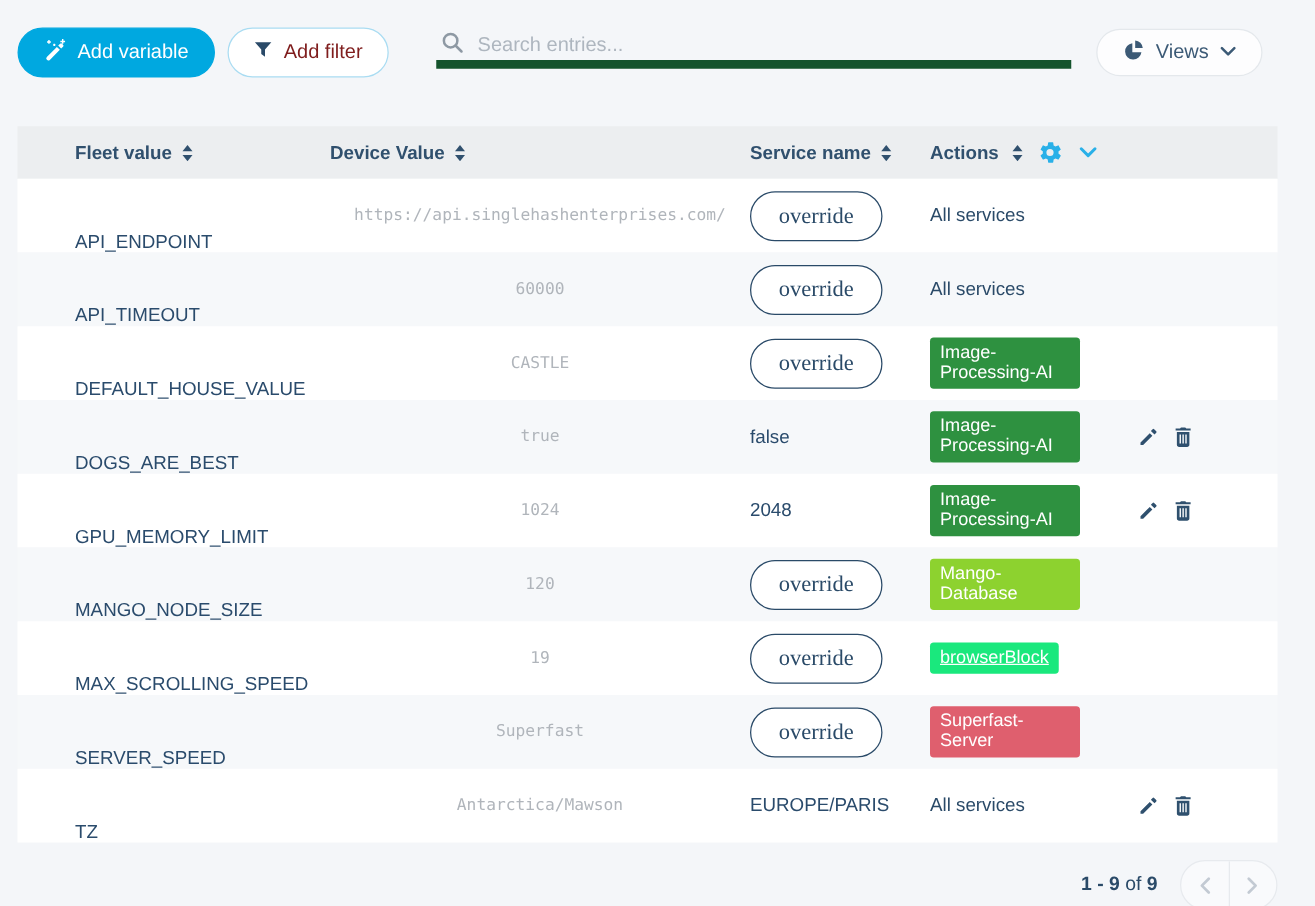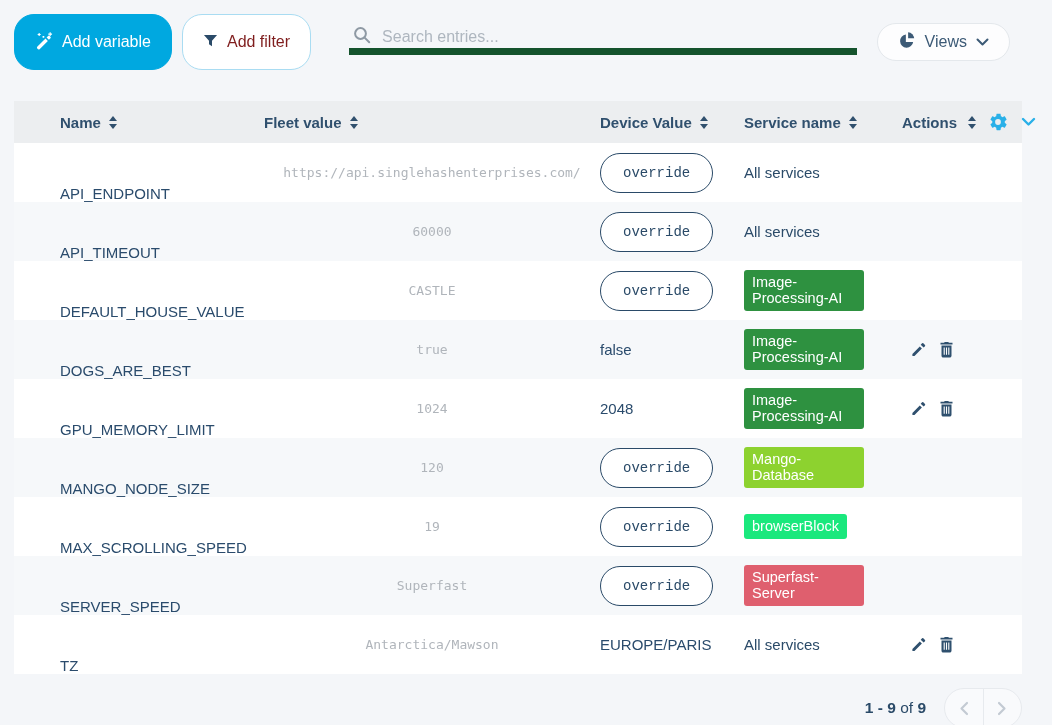--- a/index.html
+++ b/index.html
@@ -10,21 +10,21 @@
     color: #2a4a68;
     overflow: hidden;
   }
   
   .toolbar {
     display: flex; align-items: center;
     padding: 22px 42px 0 14px; height: 62px;
   }
   .btn {
     display: inline-flex; align-items: center; gap: 9px;
-    height: 56px; border-radius: 20px; padding: 0 20px;
+    height: 40px; border-radius: 20px; padding: 0 20px;
     font-size: 16px; cursor: pointer; border: 1px solid transparent;
     font-family: "Liberation Sans", sans-serif; white-space: nowrap;
   }
   .btn-primary { background: #00a8e0; color: #fff; border-color: #00a8e0; }
   .btn-outline { background: #fff; color: #7f1d1d; border-color: #a9dcf2; margin-left: 10px; justify-content: space-between; }
   .search {
     width: 508px; margin-left: 38px; height: 26px;
     display: flex; align-items: center; gap: 11px;
     border-bottom: 7px solid #14532d; padding: 0 2px 4px 4px;
   }
@@ -59,21 +59,21 @@
   .cell-fleet {
     font-family: "DejaVu Sans Mono", monospace;
     font-size: 13px; color: #b0b5bb;
     white-space: nowrap; overflow: hidden; text-align: center;
   }
   .cell-device { color: #2a4b6c; }
   .override-pill {
     display: inline-flex; align-items: center; justify-content: center;
     height: 40px; padding: 0 22px; border-radius: 20px;
     border: 1px solid #2a4a68; background: #fff; color: #2a4a68;
-    font-size: 14px; cursor: pointer; font-family: Liberation Mono, monospace;
+    font-size: 18px; cursor: pointer; font-family: Liberation Serif, serif;
   }
   .badge {
     display: inline-block; max-width: 120px;
     padding: 5px 8px; border-radius: 3px;
     color: #fff; font-size: 14.5px; line-height: 1.08;
     overflow-wrap: break-word;
   }
   .cell-actions { display: flex; gap: 8px; padding-left: 6px; }
   .icon-btn {
     background: none; border: none; cursor: pointer; padding: 2px;
@@ -144,31 +144,20 @@
     <span>
       <svg width="13" height="9" viewBox="0 0 13 9">
         <path d="M1.5 1.5l5 5 5-5" fill="none" stroke="#3c5a76" stroke-width="2" stroke-linecap="round" stroke-linejoin="round"></path>
       </svg>
     </span>
   </button>
 </div>
 
 <div class="table">
   <div class="thead">
-    <div class="th">
-      <span>Name</span>
-      <span class="sort-icon">
-        <svg width="10" height="13" viewBox="0 0 10 13">
-            <g fill="#30506e">
-              <path d="M5 0l4 5H1z"></path>
-              <path d="M5 13L1 8h8z"></path>
-            </g>
-          </svg>
-      </span>
-    </div>
     <div class="th">
       <span>Fleet value</span>
       <span class="sort-icon">
         <svg width="10" height="13" viewBox="0 0 10 13">
             <g fill="#30506e">
               <path d="M5 0l4 5H1z"></path>
               <path d="M5 13L1 8h8z"></path>
             </g>
           </svg>
       </span>
@@ -281,21 +270,21 @@
         <div class="cell-name">MANGO_NODE_SIZE</div>
         <div class="cell-fleet">120</div>
         <div class="cell-device"><button class="override-pill">override</button></div>
         <div><span class="badge" style="background: rgb(141, 210, 47);">Mango-Database</span></div>
         <div class="cell-actions"></div>
       </div>
       <div class="row">
         <div class="cell-name">MAX_SCROLLING_SPEED</div>
         <div class="cell-fleet">19</div>
         <div class="cell-device"><button class="override-pill">override</button></div>
-        <div><span class="badge" style="background: rgb(26, 232, 125);">browserBlock</span></div>
+        <div><span class="badge" style="background: rgb(26, 232, 125); text-decoration: underline;">browserBlock</span></div>
         <div class="cell-actions"></div>
       </div>
       <div class="row alt">
         <div class="cell-name">SERVER_SPEED</div>
         <div class="cell-fleet">Superfast</div>
         <div class="cell-device"><button class="override-pill">override</button></div>
         <div><span class="badge" style="background: rgb(223, 95, 110);">Superfast-Server</span></div>
         <div class="cell-actions"></div>
       </div>
       <div class="row">

